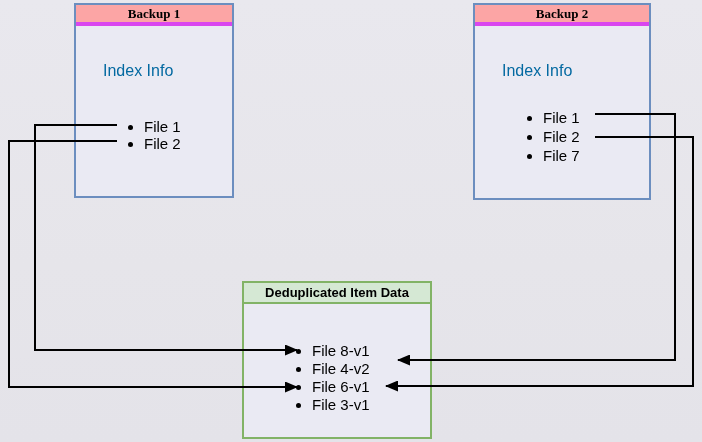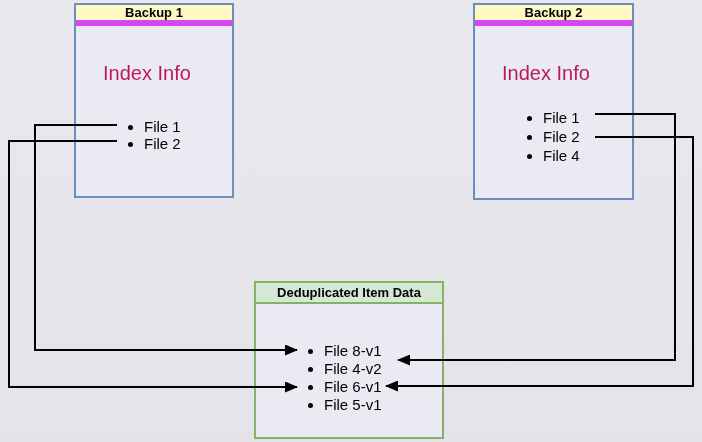--- a/index.html
+++ b/index.html
@@ -24,45 +24,45 @@
   .box-header {
     box-sizing: border-box;
     height: 21px;
     display: flex;
     align-items: center;
     justify-content: center;
     font-size: 13px;
     font-weight: bold;
     color: #000000;
   }
-  .blue  .box-header { background: #fef9c3; border-bottom: 6px solid #d946ef; }
+  .blue  .box-header { background: #fca5a5; border-bottom: 4px solid #d946ef; font-family: Liberation Serif, serif; }
   .green .box-header { background: #d5e8d4; border-bottom: 2px solid #82b366; }
 
   .index-label {
     position: absolute;
     left: 27px;
     top: 57px;
-    font-size: 20px;
-    color: #be185d;
+    font-size: 16px;
+    color: #0369a1;
     white-space: nowrap;
   }
 
   ul.file-list {
     position: absolute;
     margin: 0;
     padding: 0 0 0 68px;
     list-style: disc outside;
     font-size: 15px;
     color: #000000;
   }
   ul.file-list li { white-space: nowrap; }
 
   #backup1-box { left: 74px;  top: 3px;   width: 160px; height: 195px; }
-  #backup2-box { left: 473px; top: 3px;   width: 161px; height: 197px; }
-  #dedup-box   { left: 254px; top: 281px; width: 190px; height: 158px; }
+  #backup2-box { left: 473px; top: 3px;   width: 178px; height: 197px; }
+  #dedup-box   { left: 242px; top: 281px; width: 190px; height: 158px; }
 
   #backup1-list { left: 0; top: 113px; }
   #backup1-list li { height: 17px; line-height: 17px; }
 
   #backup2-list { left: 0; top: 103px; }
   #backup2-list li { height: 19px; line-height: 19px; }
 
   #dedup-list { left: 0; top: 59px; }
   #dedup-list li { height: 18px; line-height: 18px; }
 
@@ -91,31 +91,31 @@
       <li>File 2</li>
     </ul>
   </div>
 
   <div id="backup2-box" class="box blue">
     <div class="box-header">Backup 2</div>
     <div class="index-label">Index Info</div>
     <ul id="backup2-list" class="file-list">
       <li>File 1</li>
       <li>File 2</li>
-      <li>File 4</li>
+      <li>File 7</li>
     </ul>
   </div>
 
   <div id="dedup-box" class="box green">
     <div class="box-header">Deduplicated Item Data</div>
     <ul id="dedup-list" class="file-list">
       <li>File 8-v1</li>
       <li>File 4-v2</li>
       <li>File 6-v1</li>
-      <li>File 5-v1</li>
+      <li>File 3-v1</li>
     </ul>
   </div>
 
   <svg class="connector-layer" viewBox="0 0 702 442" xmlns="http://www.w3.org/2000/svg">
     <defs>
       <marker id="arrowhead" markerUnits="userSpaceOnUse" markerWidth="14" markerHeight="11" refX="12" refY="5.5" orient="auto">
         <path d="M0,0 L13,5.5 L0,11 Z" fill="#000000"></path>
       </marker>
     </defs>
     <path class="connector" d="M117,125 H35 V350 H297" marker-end="url(#arrowhead)"></path>

